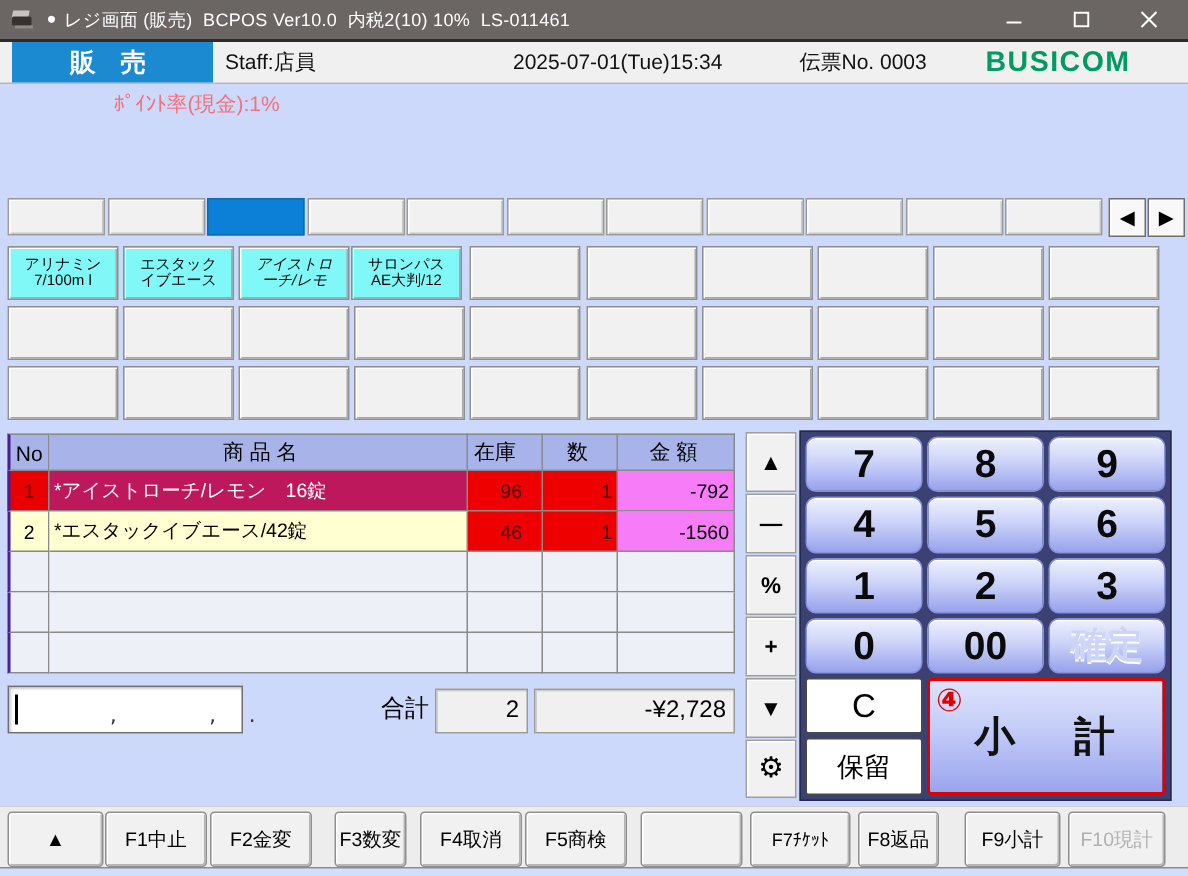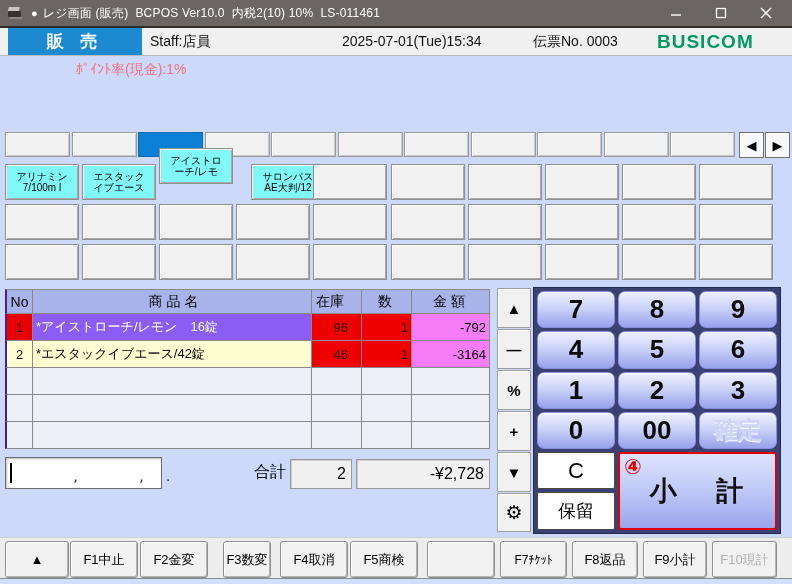--- a/index.html
+++ b/index.html
@@ -58,21 +58,21 @@
   .tcell{box-sizing:border-box;border:1px solid #8a8a8a;border-top:none;border-left:none;
     display:flex;align-items:center;font-size:13px;overflow:hidden;white-space:nowrap;}
   .trow :first-child{border-left:2px solid #4c1d95;}
   .thead-row .tcell{border-top:1px solid #8a8a8a;background:#a8b4e9;justify-content:center;font-size:14px;color:#000;}
   .c-no{width:28px;justify-content:center;}
   .c-name{width:279px;padding-left:3px;}
   .c-stock{width:50px;justify-content:flex-end;padding-right:13px;}
   .c-qty{width:50px;justify-content:flex-end;padding-right:3px;}
   .c-amt{width:78px;justify-content:flex-end;padding-right:3px;}
   .trow.v-red .c-no{background:#e90000;color:#4d0000;}
-  .trow.v-red .c-name{background:#8b5cf6;color:#fff;}
+  .trow.v-red .c-name{background:#be185d;color:#fff;}
   .trow.v-yellow .c-no,.trow.v-yellow .c-name{background:#ffffd2;color:#000;}
   .trow.filled .c-stock,.trow.filled .c-qty{background:#ee0000;color:#3c0000;}
   .trow.filled .c-amt{background:#f77cf7;color:#000;}
   .trow.empty .tcell{background:#edf0f7;}
 
   
   .entry-box{left:5px;top:457px;width:157px;height:32px;background:#fff;
     border:1px solid #6f6f6f;box-sizing:border-box;box-shadow:inset 1px 1px 2px #bbb;}
   .caret{position:absolute;left:4px;top:5px;width:2px;height:20px;background:#000;}
   .entry-marks{position:absolute;left:66px;top:12px;font-family:"DejaVu Sans Mono",monospace;
@@ -173,23 +173,23 @@
 </div>
 <div class="tab-arrow" style="left:765px;">
   <span>▶</span>
 </div>
 
 <div id="pgrid">
     <div class="pbtn cyan" style="left: 5px; top: 164px;">アリナミン
 7/100m l</div>
     <div class="pbtn cyan" style="left: 82.1px; top: 164px;">エスタック
 イブエース</div>
-    <div class="pbtn cyan" style="left: 159.2px; top: 148px;">アイストロ
+    <div class="pbtn cyan" style="left: 159.2px; top: 164px; font-style: italic;">アイストロ
 ーチ/レモ</div>
-    <div class="pbtn cyan" style="left: 251px; top: 164px;">サロンパス
+    <div class="pbtn cyan" style="left: 234px; top: 164px;">サロンパス
 AE大判/12</div>
     <div class="pbtn" style="left: 313.4px; top: 164px;"></div>
     <div class="pbtn" style="left: 390.5px; top: 164px;"></div>
     <div class="pbtn" style="left: 467.6px; top: 164px;"></div>
     <div class="pbtn" style="left: 544.7px; top: 164px;"></div>
     <div class="pbtn" style="left: 621.8px; top: 164px;"></div>
     <div class="pbtn" style="left: 698.9px; top: 164px;"></div>
     <div class="pbtn" style="left: 5px; top: 204px;"></div>
     <div class="pbtn" style="left: 82.1px; top: 204px;"></div>
     <div class="pbtn" style="left: 159.2px; top: 204px;"></div>
@@ -226,21 +226,21 @@
         <div class="tcell c-name">*アイストローチ/レモン　16錠</div>
         <div class="tcell c-stock">96</div>
         <div class="tcell c-qty">1</div>
         <div class="tcell c-amt">-792</div>
       </div>
       <div class="trow filled v-yellow">
         <div class="tcell c-no">2</div>
         <div class="tcell c-name">*エスタックイブエース/42錠</div>
         <div class="tcell c-stock">46</div>
         <div class="tcell c-qty">1</div>
-        <div class="tcell c-amt">-3164</div>
+        <div class="tcell c-amt">-1560</div>
       </div>
       <div class="trow empty">
         <div class="tcell c-no"></div>
         <div class="tcell c-name"></div>
         <div class="tcell c-stock"></div>
         <div class="tcell c-qty"></div>
         <div class="tcell c-amt"></div>
       </div>
       <div class="trow empty">
         <div class="tcell c-no"></div>
@@ -301,17 +301,17 @@
 <div class="abs fkeybar"></div>
 <div id="fkeys">
     <div class="fkey" style="left: 5px; width: 64px;">▲</div>
     <div class="fkey" style="left: 70px; width: 68px;">F1中止</div>
     <div class="fkey" style="left: 140px; width: 68px;">F2金変</div>
     <div class="fkey" style="left: 223px; width: 48px;">F3数変</div>
     <div class="fkey" style="left: 280px; width: 68px;">F4取消</div>
     <div class="fkey" style="left: 350px; width: 68px;">F5商検</div>
     <div class="fkey" style="left: 427px; width: 68px;"></div>
     <div class="fkey small" style="left: 500px; width: 67px;">F7ﾁｹｯﾄ</div>
-    <div class="fkey" style="left: 572px; width: 66px;">F8返品</div>
+    <div class="fkey" style="left: 572px; width: 54px;">F8返品</div>
     <div class="fkey" style="left: 643px; width: 64px;">F9小計</div>
     <div class="fkey disabled" style="left: 712px; width: 65px;">F10現計</div>
   </div>
 <div class="abs bottom-strip"></div>
 
 </body></html>

